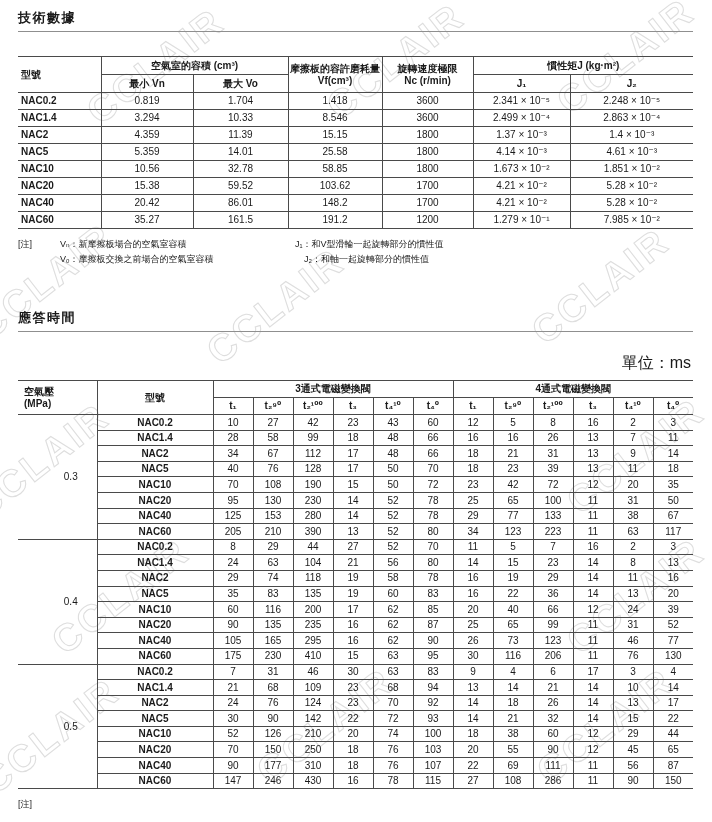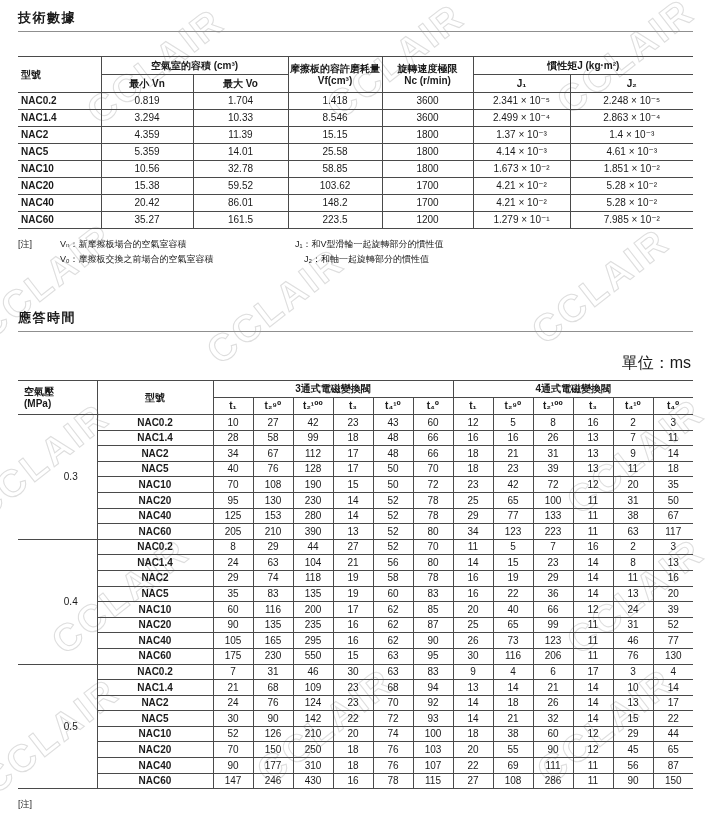--- a/index.html
+++ b/index.html
@@ -161,21 +161,21 @@
             <td>86.01</td>
             <td>148.2</td>
             <td>1700</td>
             <td>4.21 × 10⁻²</td>
             <td class="no-r">5.28 × 10⁻²</td>
           </tr>
           <tr>
             <td class="no-l model">NAC60</td>
             <td>35.27</td>
             <td>161.5</td>
-            <td>223.5</td>
+            <td>191.2</td>
             <td>1200</td>
             <td>1.279 × 10⁻¹</td>
             <td class="no-r">7.985 × 10⁻²</td>
           </tr>
         </tbody>
     </table>
 
     <div class="notes">
       <span class="lbl">[注]</span>
       <span class="n1">Vₙ：新摩擦板場合的空氣室容積</span>
@@ -456,21 +456,21 @@
             <td>73</td>
             <td>123</td>
             <td>11</td>
             <td>46</td>
             <td class="no-r">77</td>
           </tr>
           <tr>
             <td class="model">NAC60</td>
             <td>175</td>
             <td>230</td>
-            <td>550</td>
+            <td>410</td>
             <td>15</td>
             <td>63</td>
             <td>95</td>
             <td>30</td>
             <td>116</td>
             <td>206</td>
             <td>11</td>
             <td>76</td>
             <td class="no-r">130</td>
           </tr>

